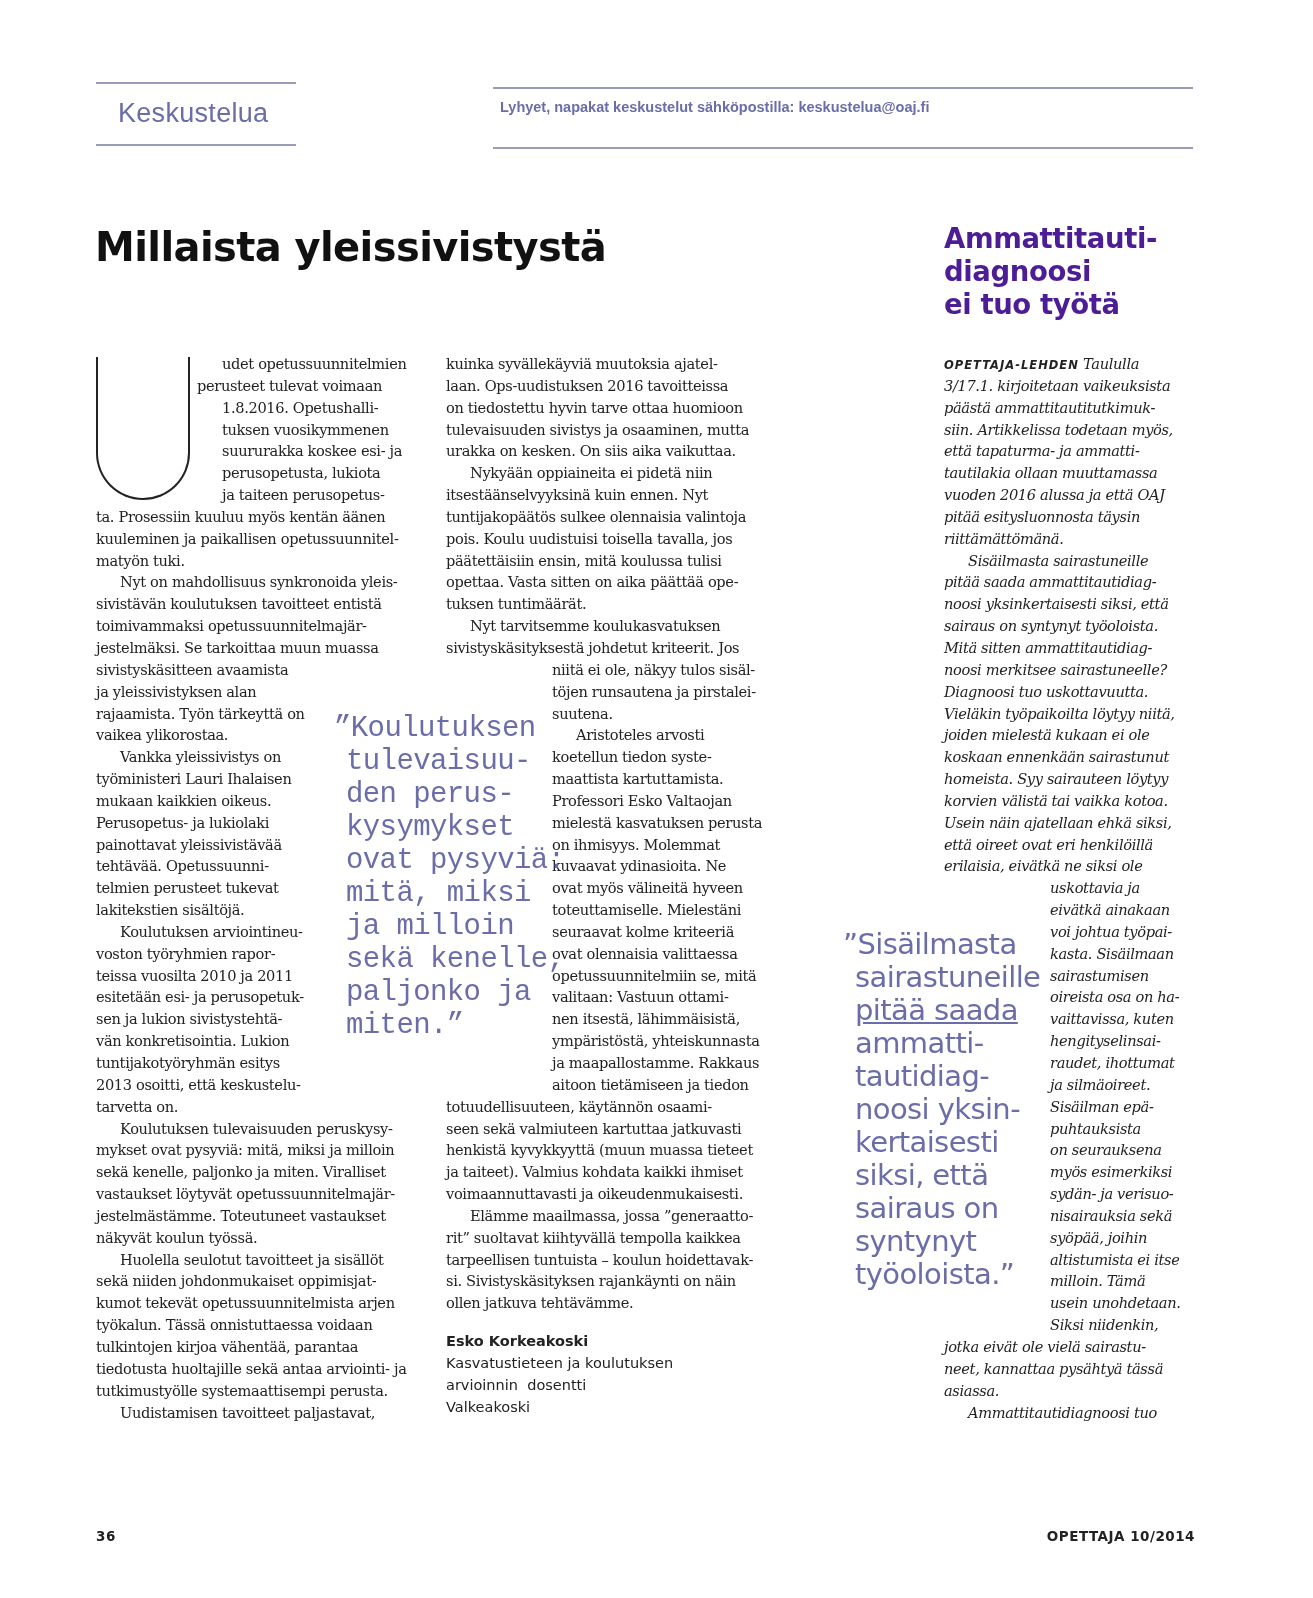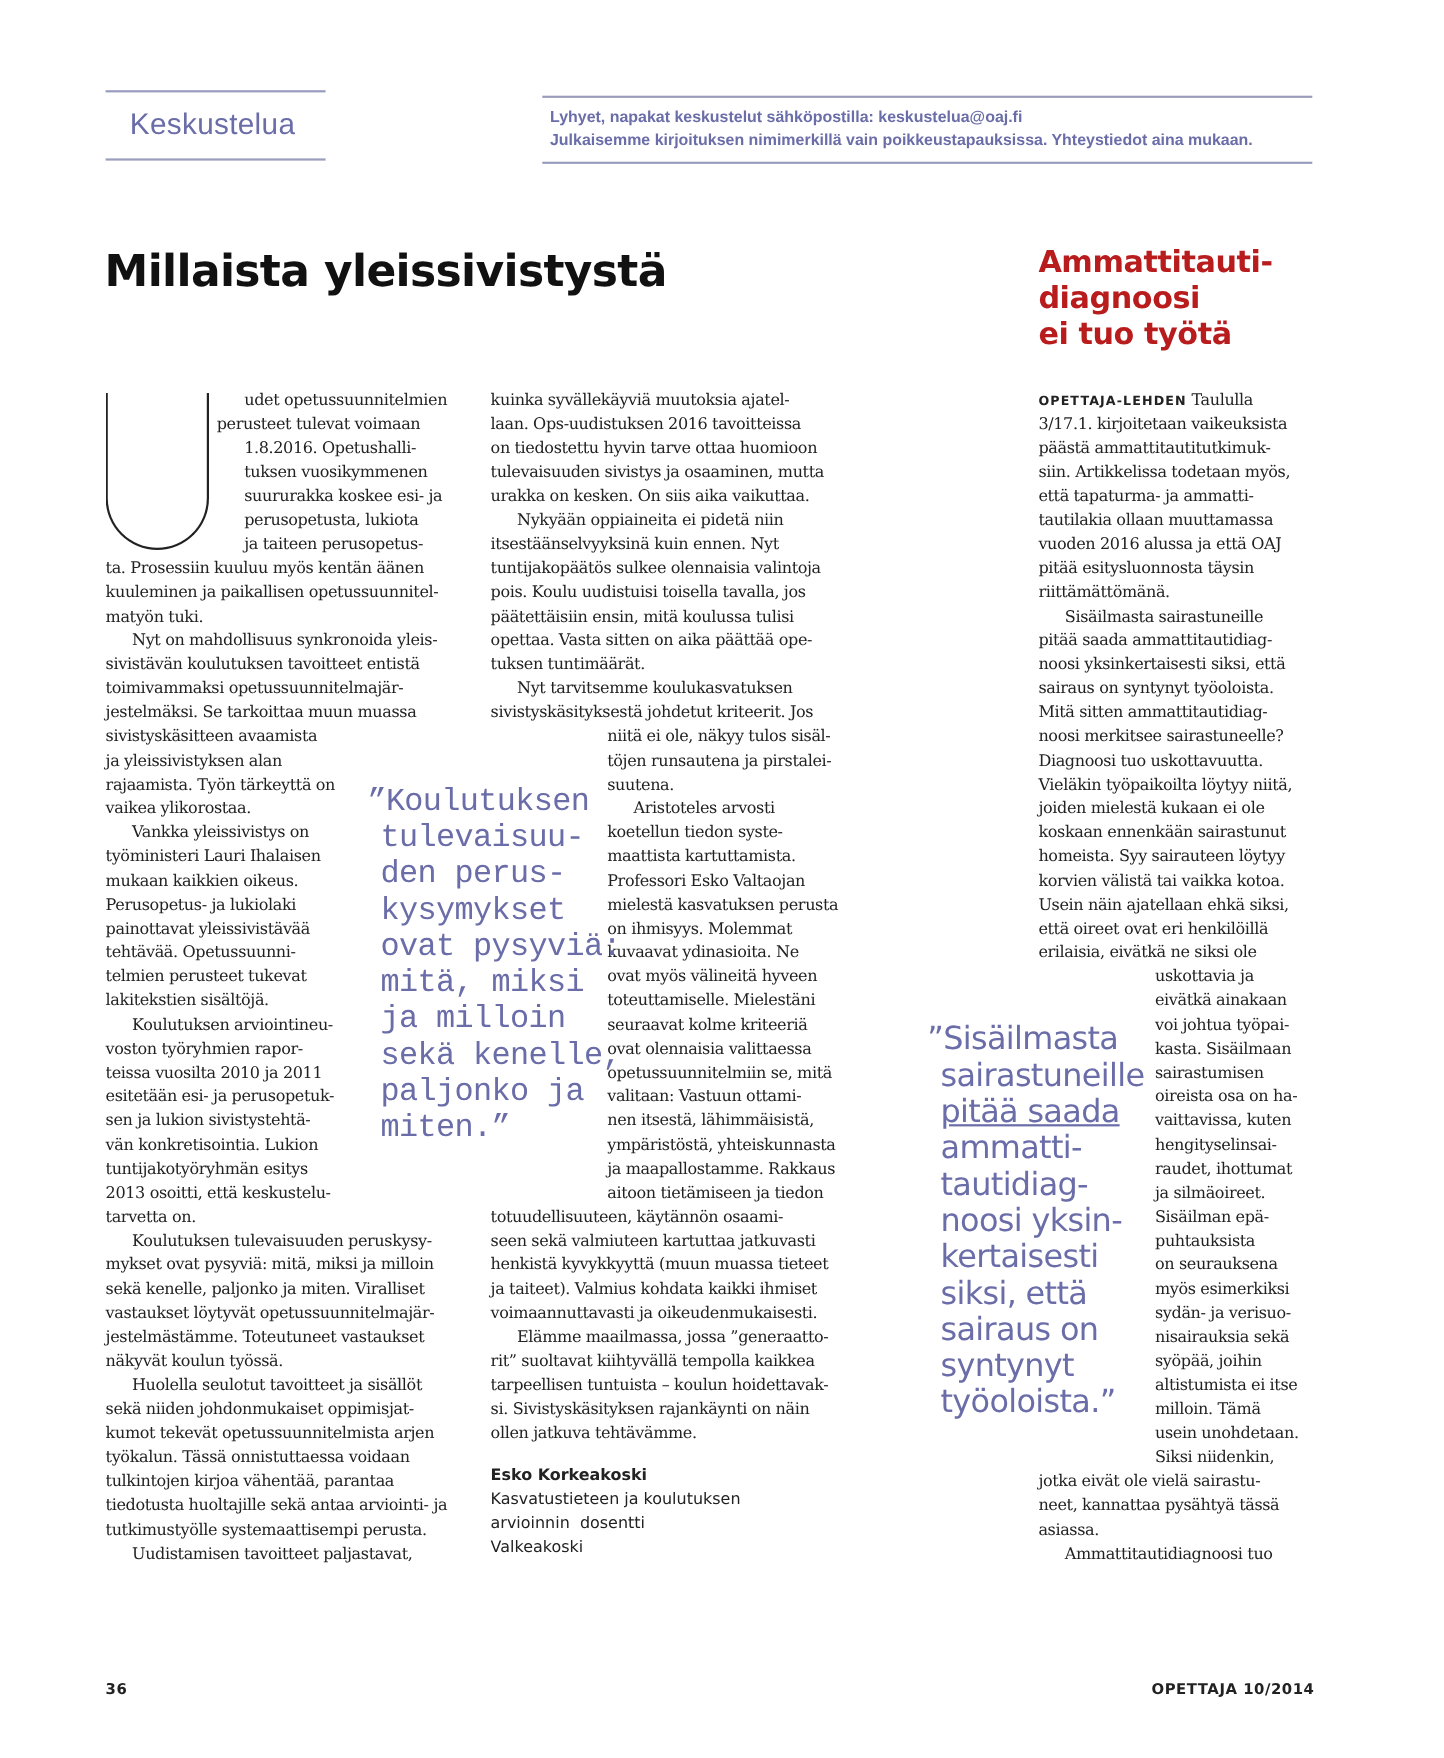--- a/index.html
+++ b/index.html
@@ -2,21 +2,21 @@
 <html><head>
 <meta charset="utf-8">
 <style>
   html, body { margin: 0; padding: 0; background: #ffffff; }
   body { width: 1313px; height: 1598px; position: relative; overflow: hidden; }
   .abs { position: absolute; }
   .rule { position: absolute; height: 2px; background: #9a9cbd; }
   .section-label { font-family: "Liberation Sans", sans-serif; font-size: 27px; color: #6a6da8; letter-spacing: 0.3px; }
   .info { font-family: "Liberation Sans", sans-serif; font-size: 14.5px; color: #6a6da8; line-height: 21px; font-weight: bold; }
   .headline { font-family: "DejaVu Sans", sans-serif; font-weight: bold; color: #111; font-size: 40px; line-height: 47px; letter-spacing: -0.6px; }
-  .side-headline { font-family: "DejaVu Sans", sans-serif; font-weight: bold; color: #b91c1c; font-size: 27.5px; line-height: 33px; letter-spacing: -0.4px; }
+  .side-headline { font-family: "DejaVu Sans", sans-serif; font-weight: bold; color: #4c1d95; font-size: 27.5px; line-height: 33px; letter-spacing: -0.4px; }
   .col { font-family: "DejaVu Serif", serif; font-size: 14.6px; line-height: 21.85px; color: #222; white-space: nowrap; letter-spacing: -0.35px; }
   .col .ln { display: block; height: 21.85px; }
   .col .ind { padding-left: 24px; }
   .dropcap { position: absolute; width: 94px; height: 143px; border: 2.5px solid #222; border-top: none; border-radius: 0 0 48px 48px; box-sizing: border-box; }
   .pullquote { font-family: "DejaVu Sans", sans-serif; font-size: 29px; line-height: 33px; color: #6a6da8; white-space: nowrap; letter-spacing: -0.6px; }
   .pullquote .ln { display: block; }
   .sig-name { font-family: "DejaVu Sans", sans-serif; font-weight: bold; font-size: 14.5px; color: #222; }
   .sig { font-family: "DejaVu Sans", sans-serif; font-size: 14.5px; color: #222; line-height: 21.85px; }
   .kicker { font-family: "DejaVu Sans", sans-serif; font-weight: bold; font-size: 11.5px; letter-spacing: 1px; }
   .footer { font-family: "DejaVu Sans", sans-serif; font-weight: bold; font-size: 13.5px; color: #222; letter-spacing: 0.5px; }
@@ -24,21 +24,20 @@
 </head>
 <body>
 
 <div class="rule" style="left:96px; top:82px; width:200px;"></div>
 <div class="abs section-label" style="left:118px; top:98px;">Keskustelua</div>
 <div class="rule" style="left:96px; top:144px; width:200px;"></div>
 
 <div class="rule" style="left:493px; top:87px; width:700px;"></div>
 <div class="abs info" style="left:500px; top:97px;">
   <div>Lyhyet, napakat keskustelut sähköpostilla: keskustelua@oaj.fi</div>
-  <div>Julkaisemme kirjoituksen nimimerkillä vain poikkeustapauksissa. Yhteystiedot aina mukaan.</div>
 </div>
 <div class="rule" style="left:493px; top:147px; width:700px;"></div>
 
 <div class="abs headline" style="left:95px; top:224px;">
   <div>Millaista yleissivistystä</div>
 </div>
 
 <div class="dropcap" style="left:96px; top:357px;"></div>
 
 <div class="abs col" id="col1" style="left:96px; top:353px;">
@@ -158,21 +157,21 @@
   <div class="sig">Kasvatustieteen ja koulutuksen</div>
   <div class="sig" style="white-space:pre;">arvioinnin  dosentti</div>
   <div class="sig">Valkeakoski</div>
 </div>
 
 <div class="abs side-headline" id="sidehead" style="left:944px; top:222px;">
     <div>Ammattitauti-</div>
     <div>diagnoosi</div>
     <div>ei tuo työtä</div>
   </div>
-<div class="abs col" id="col3" style="left:944px; top:353px;">
+<div class="abs col" id="col3" style="left:944px; top:353px;font-style:italic;">
     <span class="ln"><span class="kicker">OPETTAJA-LEHDEN</span><span> Taululla</span></span>
     <span class="ln">3/17.1. kirjoitetaan vaikeuksista</span>
     <span class="ln">päästä ammattitautitutkimuk-</span>
     <span class="ln">siin. Artikkelissa todetaan myös,</span>
     <span class="ln">että tapaturma- ja ammatti-</span>
     <span class="ln">tautilakia ollaan muuttamassa</span>
     <span class="ln">vuoden 2016 alussa ja että OAJ</span>
     <span class="ln">pitää esitysluonnosta täysin</span>
     <span class="ln">riittämättömänä.</span>
     <span class="ln" style="padding-left: 24px;">Sisäilmasta sairastuneille</span>

